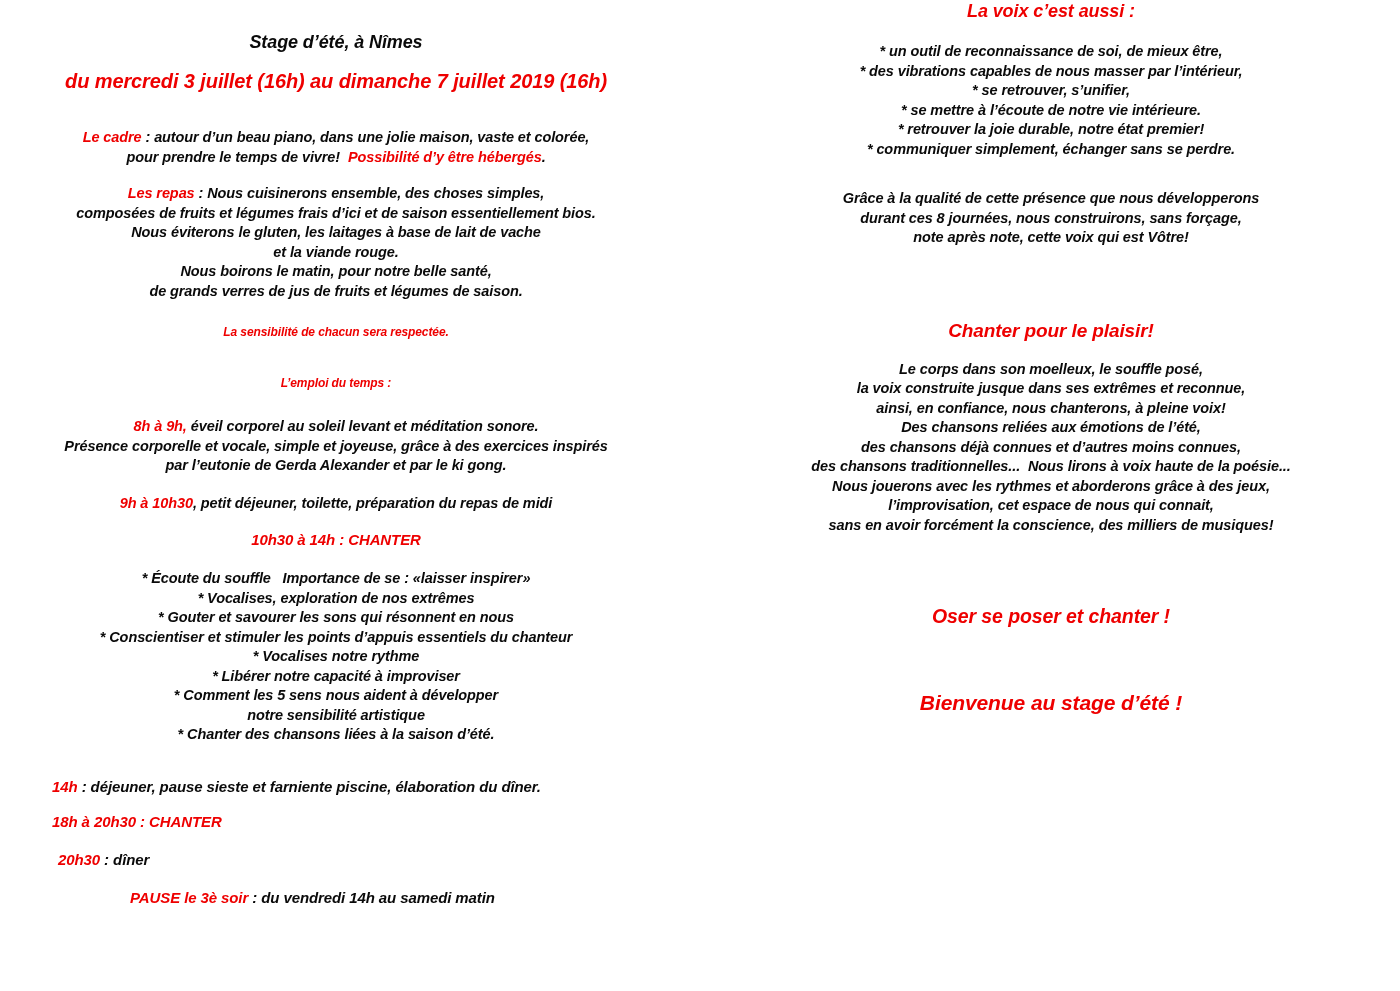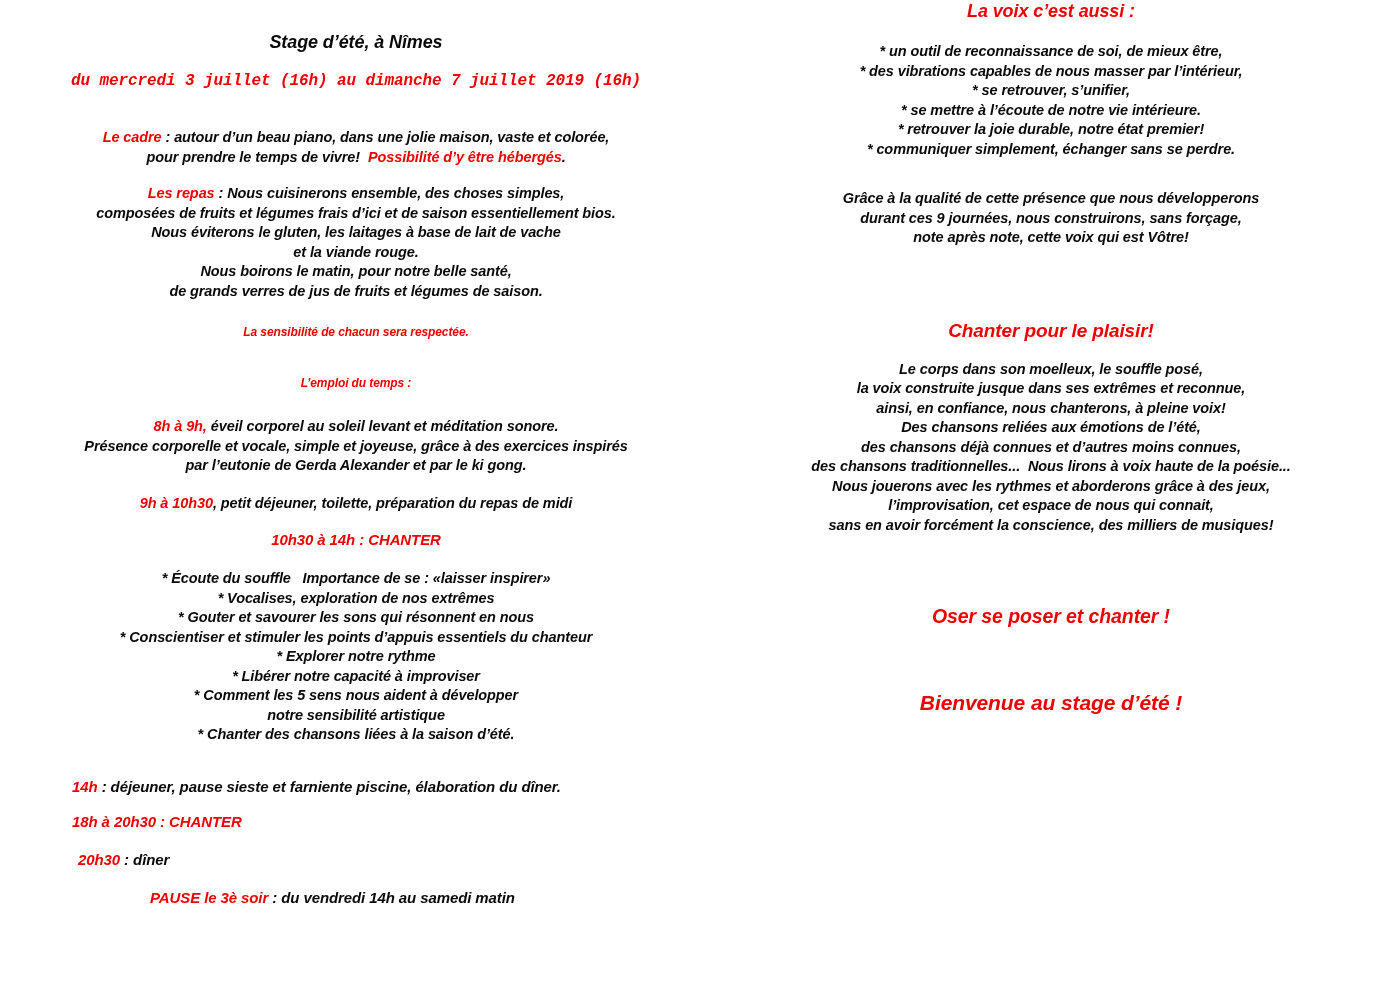--- a/index.html
+++ b/index.html
@@ -9,26 +9,26 @@
     background: var(--paper);
     font-family: "Liberation Sans", sans-serif;
     font-weight: 700;
     font-style: italic;
     color: var(--ink);
     position: relative;
     overflow: hidden;
     letter-spacing: -0.1px;
   }
   .col { position: absolute; top: 0; text-align: center; }
-  .col-left  { left: 32px;  width: 648px; }
+  .col-left  { left: 12px;  width: 648px; }
   .col-right { left: 745px; width: 612px; }
   .line   { font-size: 14.5px; line-height: 19.5px; white-space: pre-wrap; }
   .red    { color: var(--red); }
   .t-title     { font-size: 18px;   line-height: 22px; white-space: pre-wrap; }
-  .t-date      { font-size: 16px; line-height: 22px; color: var(--red); white-space: pre-wrap; font-family: Liberation Mono, monospace; }
+  .t-date      { font-size: 20px; line-height: 22px; color: var(--red); white-space: pre-wrap; }
   .h17         { font-size: 12px;   line-height: 22px; color: var(--red); white-space: pre-wrap; }
   .sched       { font-size: 15px;   line-height: 20px; white-space: pre-wrap; }
   .left-align  { text-align: left; }
   .h-voice     { font-size: 18px;   line-height: 22px; color: var(--red); white-space: pre-wrap; }
   .h-plaisir   { font-size: 19px;   line-height: 24px; color: var(--red); white-space: pre-wrap; }
   .h-oser      { font-size: 19.5px; line-height: 24px; color: var(--red); white-space: pre-wrap; }
   .h-bienvenue { font-size: 21px;   line-height: 26px; color: var(--red); white-space: pre-wrap; }
 </style>
 </head>
 <body>
@@ -65,21 +65,21 @@
 
   <div class="line" style="margin-top:18px"><span class="red">9h à 10h30</span><span>, petit déjeuner, toilette, préparation du repas de midi</span></div>
 
   <div class="sched red" style="margin-top:17px">10h30 à 14h : CHANTER</div>
 
   <div style="margin-top:19px">
     <div class="line">* Écoute du souffle   Importance de se : «laisser inspirer»</div>
     <div class="line">* Vocalises, exploration de nos extrêmes</div>
     <div class="line">* Gouter et savourer les sons qui résonnent en nous</div>
     <div class="line">* Conscientiser et stimuler les points d’appuis essentiels du chanteur</div>
-    <div class="line">* Explorer notre rythme</div>
+    <div class="line">* Vocalises notre rythme</div>
     <div class="line">* Libérer notre capacité à improviser</div>
     <div class="line">* Comment les 5 sens nous aident à développer</div>
     <div class="line">notre sensibilité artistique</div>
     <div class="line">* Chanter des chansons liées à la saison d’été.</div>
   </div>
 
   <div class="sched left-align" style="margin-top:32px; padding-left:40px"><span class="red">14h</span><span> : déjeuner, pause sieste et farniente piscine, élaboration du dîner.</span></div>
 
   <div class="sched red left-align" style="margin-top:15px; padding-left:40px">18h à 20h30 : CHANTER</div>
 
@@ -97,21 +97,21 @@
     <div class="line">* un outil de reconnaissance de soi, de mieux être,</div>
     <div class="line">* des vibrations capables de nous masser par l’intérieur,</div>
     <div class="line">* se retrouver, s’unifier,</div>
     <div class="line">* se mettre à l’écoute de notre vie intérieure.</div>
     <div class="line">* retrouver la joie durable, notre état premier!</div>
     <div class="line">* communiquer simplement, échanger sans se perdre.</div>
   </div>
 
   <div style="margin-top:30px">
     <div class="line">Grâce à la qualité de cette présence que nous développerons</div>
-    <div class="line">durant ces 9 journées, nous construirons, sans forçage,</div>
+    <div class="line">durant ces 8 journées, nous construirons, sans forçage,</div>
     <div class="line">note après note, cette voix qui est Vôtre!</div>
   </div>
 
   <div class="h-plaisir" style="margin-top:71px">Chanter pour le plaisir!</div>
 
   <div style="margin-top:17px">
     <div class="line">Le corps dans son moelleux, le souffle posé,</div>
     <div class="line">la voix construite jusque dans ses extrêmes et reconnue,</div>
     <div class="line">ainsi, en confiance, nous chanterons, à pleine voix!</div>
     <div class="line">Des chansons reliées aux émotions de l’été,</div>

